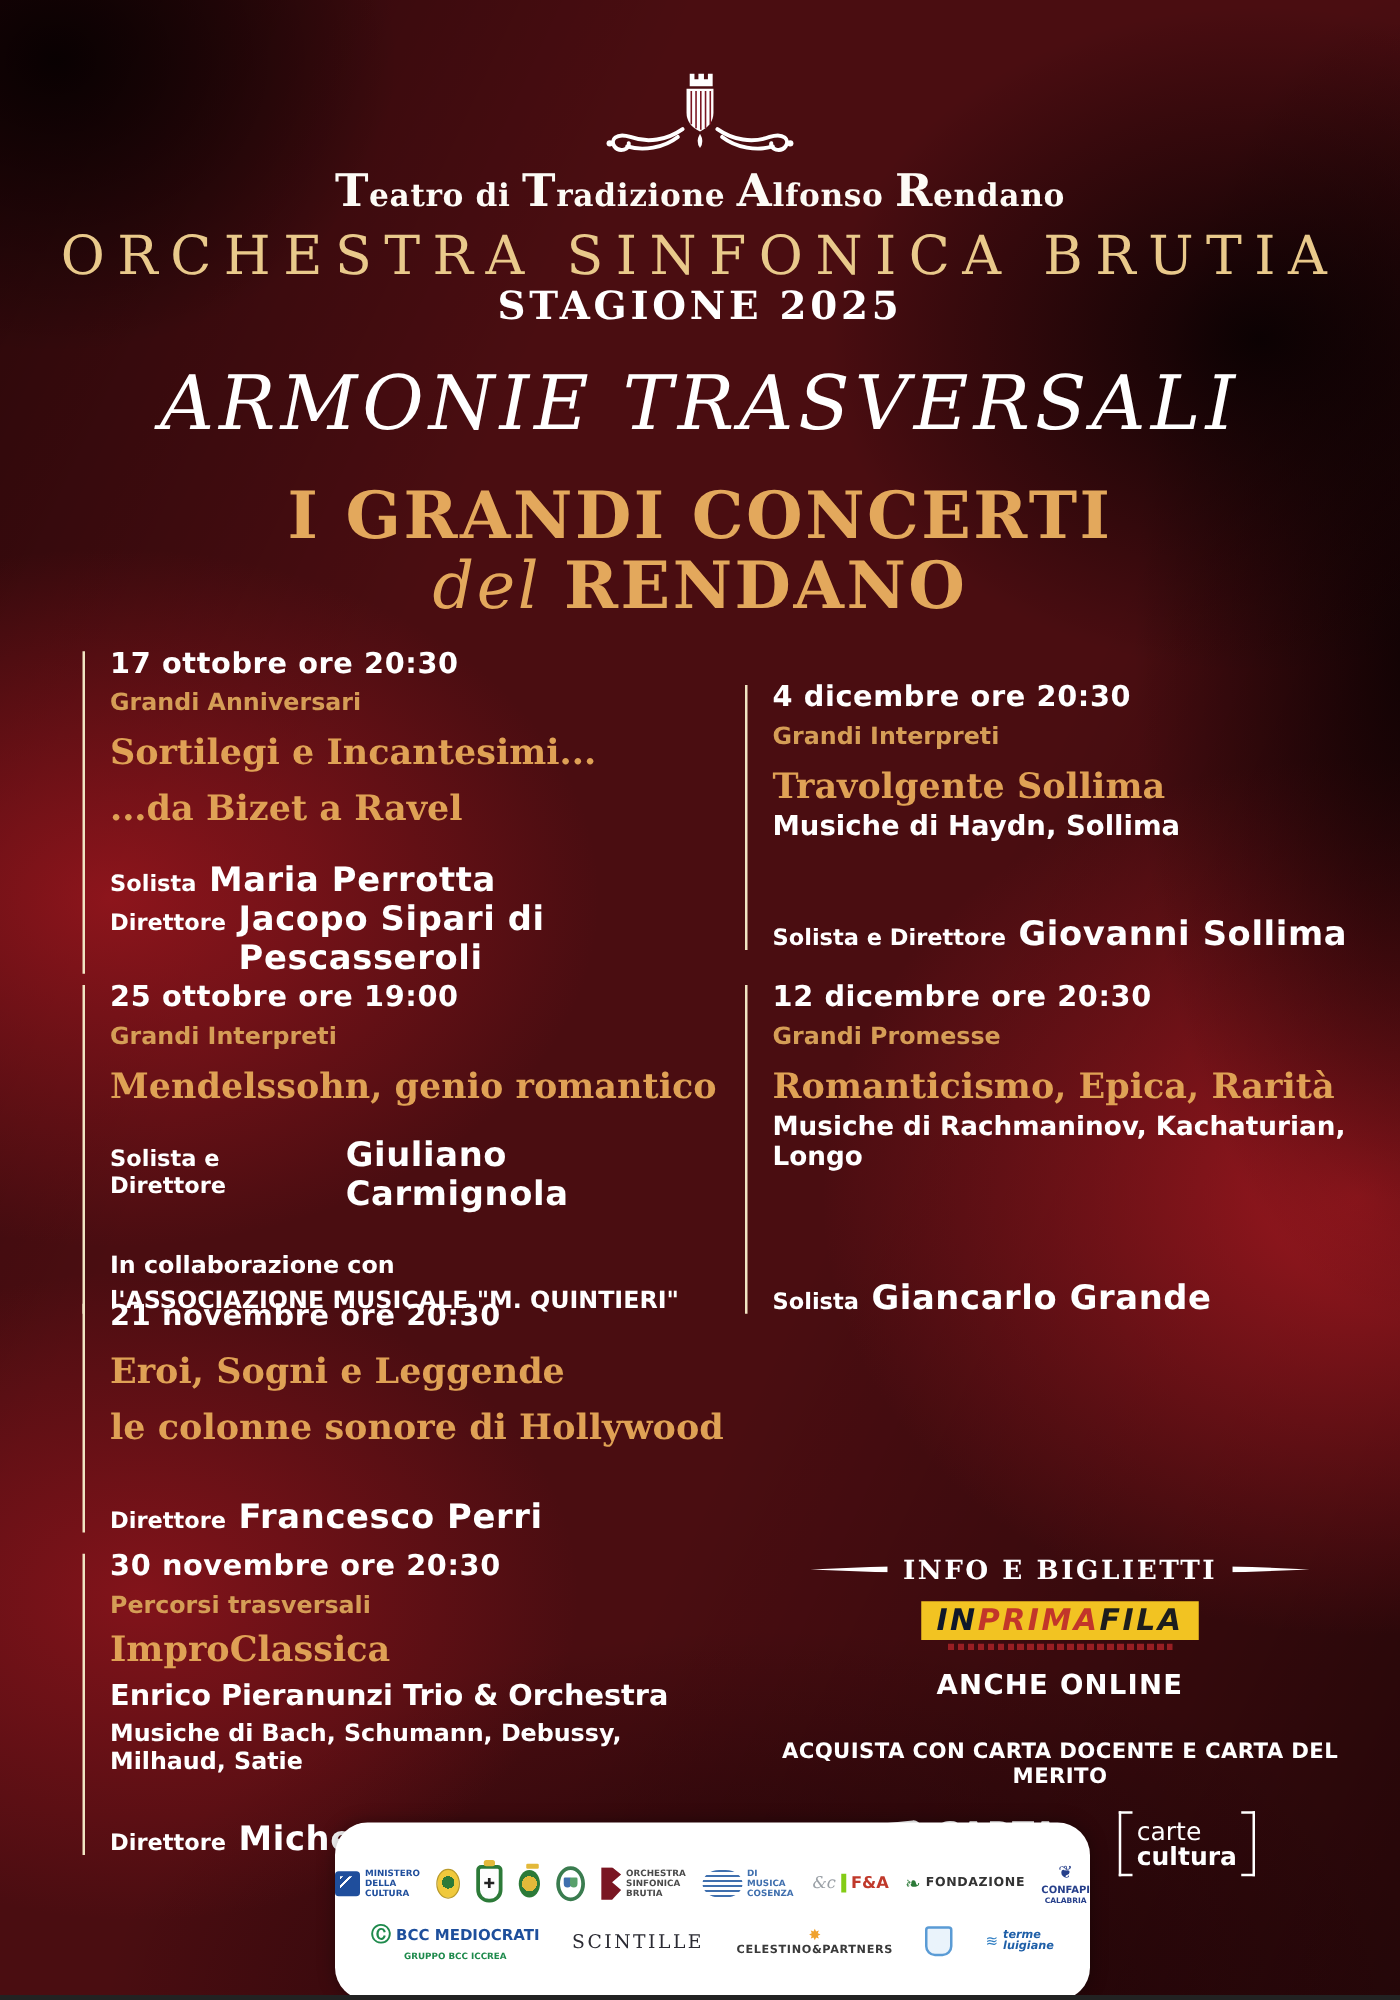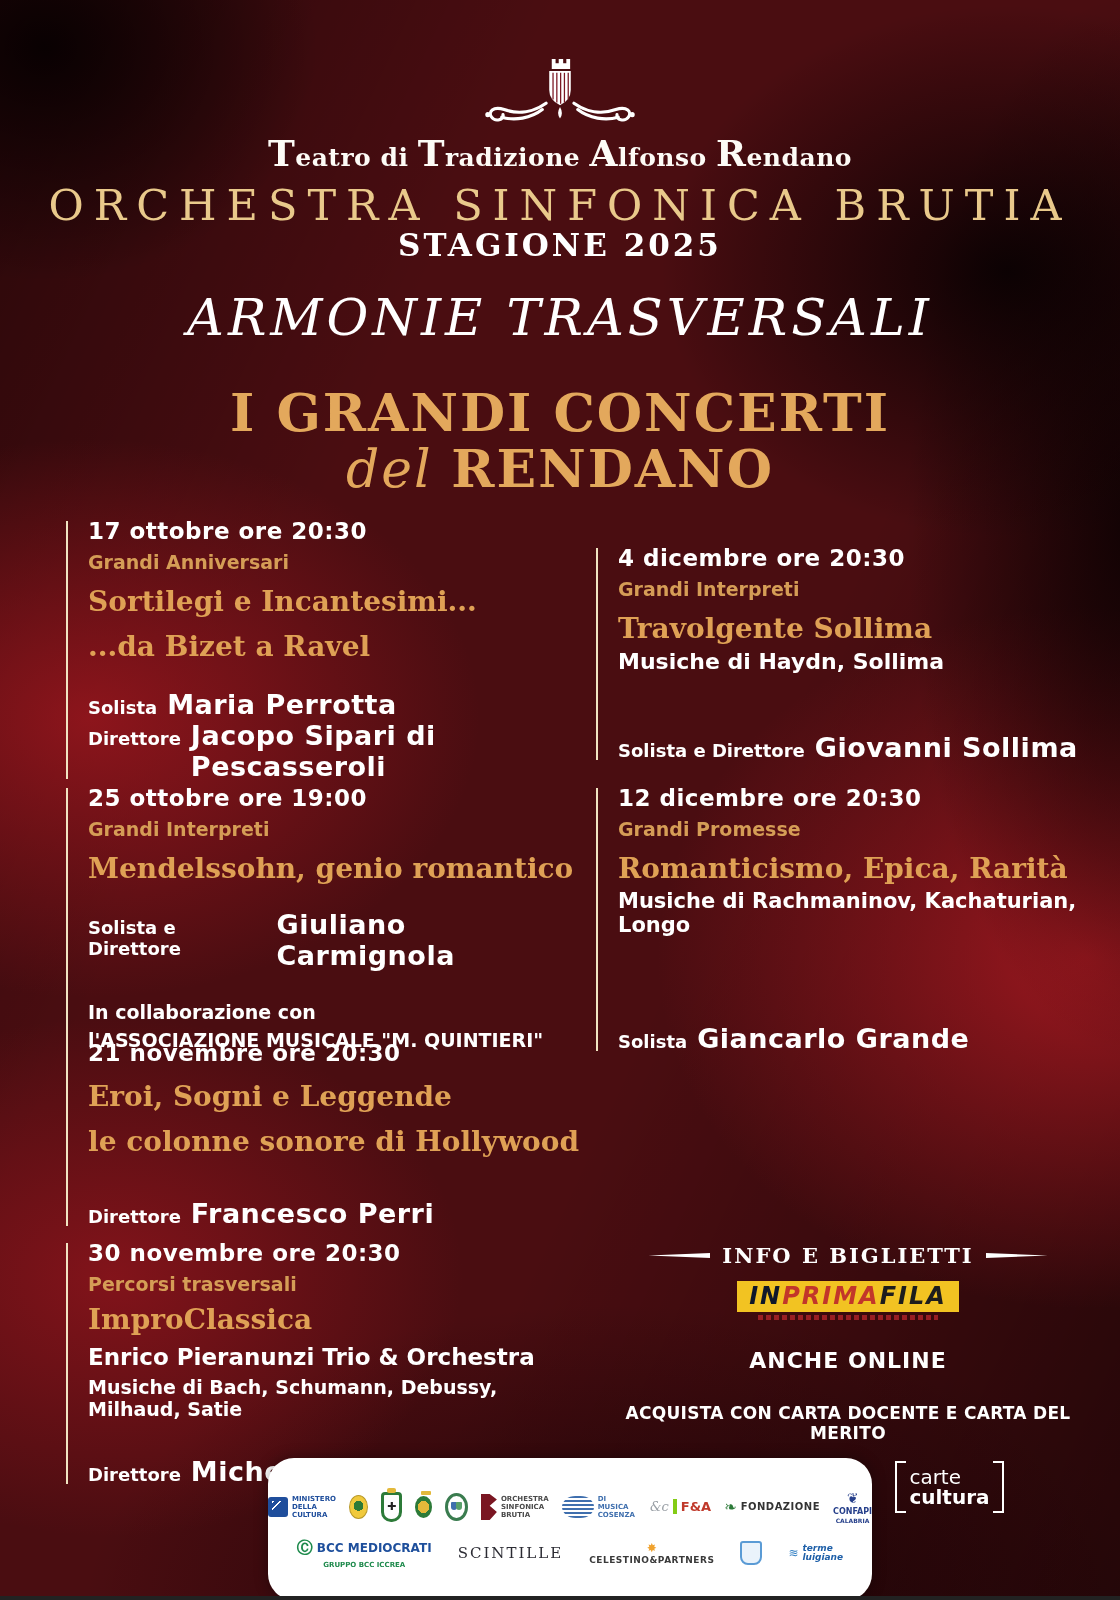--- a/index.html
+++ b/index.html
@@ -18,21 +18,21 @@
       linear-gradient(115deg, rgba(0,0,0,.45) 0%, rgba(0,0,0,0) 30%, rgba(0,0,0,0) 60%, rgba(0,0,0,.5) 100%);
   }
   .abs{position:absolute;}
   .center{left:0;right:0;text-align:center;}
 
   
   .venue{font-family:"DejaVu Serif",serif;font-weight:bold;color:#fdfbf6;font-size:25px;letter-spacing:.5px;}
   .venue .cap{font-size:36px;}
   .orchestra{font-family:"DejaVu Serif",serif;color:#e9c98b;font-size:43px;letter-spacing:10px;font-weight:500;}
   .season{font-family:"DejaVu Serif",serif;color:#ffffff;font-size:31px;font-weight:bold;letter-spacing:3px;}
-  .series{font-family:"DejaVu Serif",serif;font-style:italic;color:#ffffff;font-size:51px;letter-spacing:4px;font-weight:500;}
+  .series{font-family:"DejaVu Serif",serif;font-style:italic;color:#ffffff;font-size:60px;letter-spacing:4px;font-weight:500;}
   .headline{font-family:"DejaVu Serif",serif;font-weight:bold;color:#e3a85c;font-size:52px;letter-spacing:2px;}
   .headline .it{font-style:italic;font-weight:500;}
 
   
   .block{position:absolute;width:492px;color:#fff;}
   .vline{position:absolute;left:-22px;top:3px;bottom:3px;width:2px;background:#f1e4c2;}
   .date{font-size:23px;font-weight:bold;color:#fff;letter-spacing:.5px;}
   .category{font-size:19px;font-weight:bold;color:#d59d56;margin-top:7px;}
   .ctitle{font-family:"DejaVu Serif",serif;font-size:28px;font-weight:bold;color:#dfa155;margin-top:12px;}
   .ctitle2{font-family:"DejaVu Serif",serif;font-size:28px;font-weight:bold;color:#dfa155;margin-top:12px;}
@@ -48,21 +48,21 @@
   .tk-header{display:flex;align-items:center;justify-content:center;gap:12px;
              font-family:"DejaVu Serif",serif;font-weight:bold;font-size:21px;letter-spacing:2px;}
   .taper{height:5px;width:62px;background:#fff;}
   .taper.l{clip-path:polygon(0 50%,100% 0,100% 100%);}
   .taper.r{clip-path:polygon(0 0,100% 50%,0 100%);}
   .vendor{display:inline-block;background:#f2c322;padding:2px 12px 3px;margin-top:13px;
           font-size:24px;font-weight:bold;font-style:italic;letter-spacing:2px;line-height:1.1;}
   .vendor .p1{color:#0f172a;} .vendor .p2{color:#c2362a;} .vendor .p3{color:#1d1d1d;}
   .fineprint{width:180px;height:5px;margin:3px auto 0;opacity:.75;
              background:repeating-linear-gradient(90deg,#b8252a 0 5px,transparent 5px 8px);}
-  .online{font-size:22px;font-weight:bold;letter-spacing:1px;margin-top:28px;}
+  .online{font-size:22px;font-weight:bold;letter-spacing:1px;margin-top:16px;}
   .cards-line{font-size:17px;font-weight:bold;margin-top:30px;letter-spacing:.3px;}
   .cards-row{display:flex;justify-content:center;align-items:center;gap:48px;margin-top:18px;}
   .cdoc{display:flex;align-items:center;gap:10px;}
   .cdoc-card{width:46px;height:34px;background:#fff;border-radius:6px;transform:rotate(-6deg);
              display:flex;align-items:center;justify-content:center;color:#2a6fb8;font-size:17px;}
   .cdoc-txt{text-align:left;line-height:1;}
   .cdoc-txt .l1{font-size:26px;font-weight:bold;letter-spacing:1px;}
   .cdoc-txt .l2{font-size:13px;margin-top:2px;}
   .ccul{position:relative;padding:6px 14px;line-height:1;text-align:left;}
   .ccul::before,.ccul::after{content:"";position:absolute;top:0;bottom:0;width:9px;border:2.5px solid #fff;}

